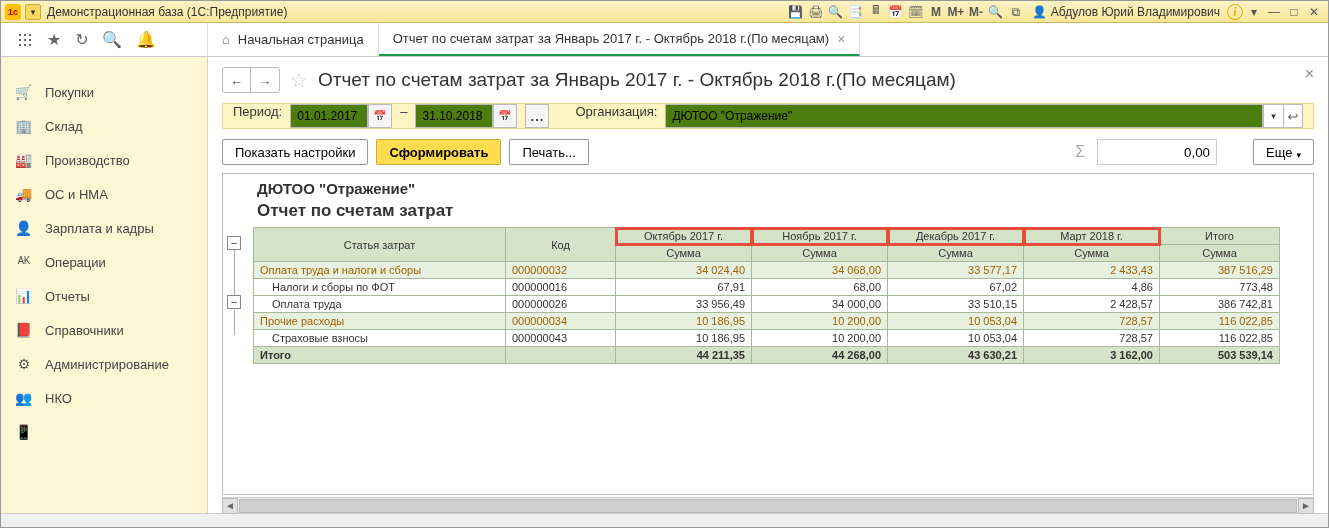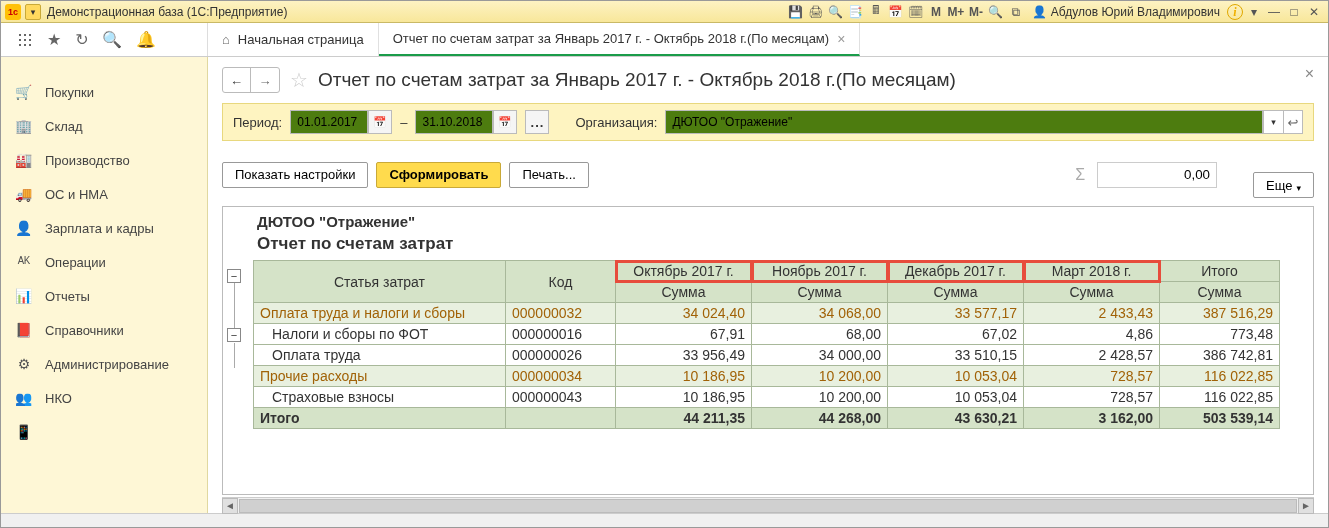--- a/index.html
+++ b/index.html
@@ -45,46 +45,46 @@
 .content { flex:1; background:#fff; display:flex; flex-direction:column; padding:10px 14px 0 14px; position:relative; }
 .content .closex { position:absolute; top:8px; right:14px; font-size:16px; color:#888; cursor:pointer; }
 
 .pghdr { display:flex; align-items:center; gap:10px; margin-bottom:10px; }
 .navarrows { display:flex; border:1px solid #bbb; border-radius:3px; overflow:hidden; }
 .navarrows span { width:28px; height:24px; display:flex; align-items:center; justify-content:center; color:#666; cursor:pointer; }
 .navarrows span:first-child { border-right:1px solid #bbb; color:#333; }
 .star { color:#ccc; font-size:20px; }
 .pghdr h1 { font-size:19px; font-weight:normal; color:#333; }
 
-.filterbar { background:#fef4c1; border:1px solid #e8d87e; padding:6px 10px; display:flex; align-items:center; gap:8px; margin-bottom:10px; font-size:13px; }
+.filterbar { background:#fef4c1; border:1px solid #e8d87e; padding:0 10px; display:flex; align-items:flex-start; gap:8px; margin-bottom:10px; font-size:13px; }
 .filterbar input[type=text] { border:1px solid #bbb; padding:3px 6px; font-size:12px; background:#4d7c0f; height:24px; }
 .dateinp { display:flex; align-items:center; }
 .dateinp input { width:78px; border-right:none; }
 .calbtn { width:24px; height:24px; border:1px solid #bbb; background:#f5f5f5; display:flex; align-items:center; justify-content:center; font-size:11px; cursor:pointer; }
 .dots { width:24px; height:24px; border:1px solid #bbb; background:#f5f5f5; display:flex; align-items:center; justify-content:center; cursor:pointer; font-weight:bold; letter-spacing:1px; }
 .orginp { flex:1; display:flex; align-items:center; }
 .orginp input { flex:1; border-right:none; }
 .orginp .dd { width:20px; height:24px; border:1px solid #bbb; border-right:none; background:#fff; display:flex; align-items:center; justify-content:center; font-size:9px; cursor:pointer; }
 .orginp .cl { width:20px; height:24px; border:1px solid #bbb; background:#fff; display:flex; align-items:center; justify-content:center; font-size:13px; cursor:pointer; color:#666; }
 
 .actionbar { display:flex; align-items:center; gap:8px; margin-bottom:8px; }
 .btn { border:1px solid #999; background:#fff; padding:4px 12px; font-size:13px; cursor:pointer; border-radius:2px; height:26px; display:flex; align-items:center; }
 .btn.primary { background:#ffdb4d; border-color:#c9a938; font-weight:bold; }
 .actionbar .spacer { flex:1; }
 .sigma { font-size:16px; color:#aaa; margin-right:4px; }
 .suminp { width:120px; text-align:right; border:1px solid #ccc; padding:3px 6px; height:26px; background:#fff; }
-.morebtn { display:flex; align-items:flex-end; gap:4px;margin-top:21px; }
+.morebtn { display:flex; align-items:flex-end; gap:4px; }
 .morebtn .dd { font-size:9px; }
 
 
 .reportwrap { border:1px solid #bbb; flex:1; overflow:auto; position:relative; margin-bottom:2px; }
 .reportinner { padding:4px 0 4px 30px; min-width:1060px; }
 .rtitle1 { font-size:15px; font-weight:bold; padding:2px 4px; }
 .rtitle2 { font-size:17px; font-weight:bold; padding:2px 4px; margin-bottom:4px; }
-table.rep { border-collapse:collapse; font-size:14px; }
+table.rep { border-collapse:collapse; font-size:11px; }
 table.rep th, table.rep td { border:1px solid #a8b89a; padding:2px 6px; }
 table.rep th { background:#d5e3c8; font-weight:normal; color:#333; }
 table.rep th.hl { outline:3px solid #e74c3c; outline-offset:-2px; position:relative; z-index:2; }
 table.rep td.num { text-align:right; }
 table.rep tr.grp td { background:#e8f0df; color:#a16207; }
 table.rep tr.total td { background:#d5e3c8; font-weight:bold; }
 .treecol { position:absolute; left:4px; top:62px; width:24px; }
 .treecol .tbtn { width:14px; height:14px; border:1px solid #888; background:#fff; font-size:11px; line-height:12px; text-align:center; cursor:pointer; margin-bottom:6px; color:#333; }
 .treecol .line1 { position:absolute; left:7px; top:14px; width:1px; height:45px; background:#aaa; }
 .treecol .tb2 { margin-top:45px; }

